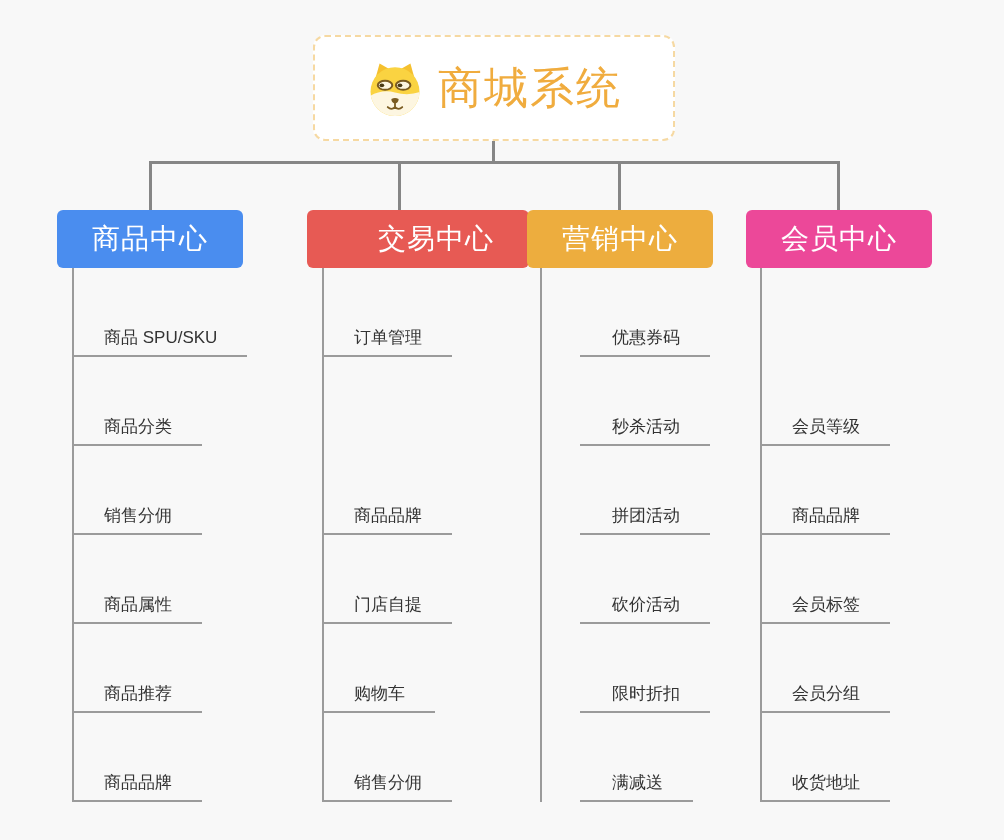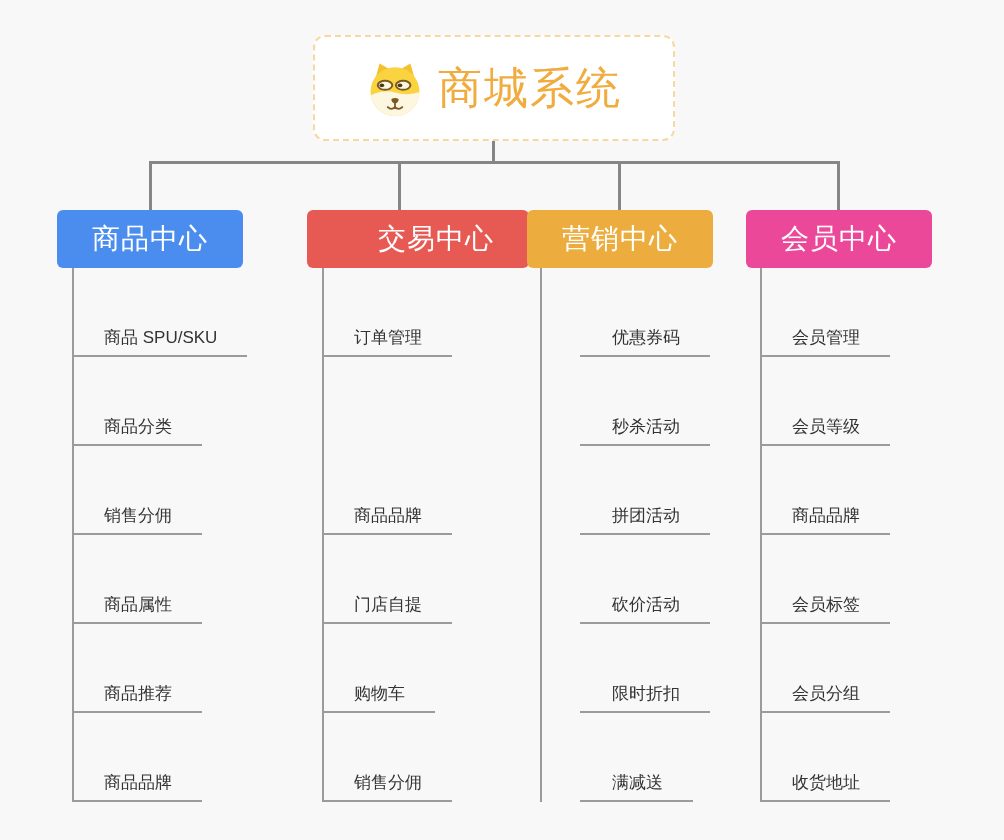--- a/index.html
+++ b/index.html
@@ -158,20 +158,19 @@
   <div class="item c2 r4">购物车</div>
   <div class="item c2 r5">销售分佣</div>
 
   <div class="item c3 r0">优惠券码</div>
   <div class="item c3 r1">秒杀活动</div>
   <div class="item c3 r2">拼团活动</div>
   <div class="item c3 r3">砍价活动</div>
   <div class="item c3 r4">限时折扣</div>
   <div class="item c3 r5">满减送</div>
 
-  <div class="item c4 r0">会员管理</div>
   <div class="item c4 r1">会员等级</div>
   <div class="item c4 r2">商品品牌</div>
   <div class="item c4 r3">会员标签</div>
   <div class="item c4 r4">会员分组</div>
   <div class="item c4 r5">收货地址</div>
 
 </div>
 
 </body></html>

